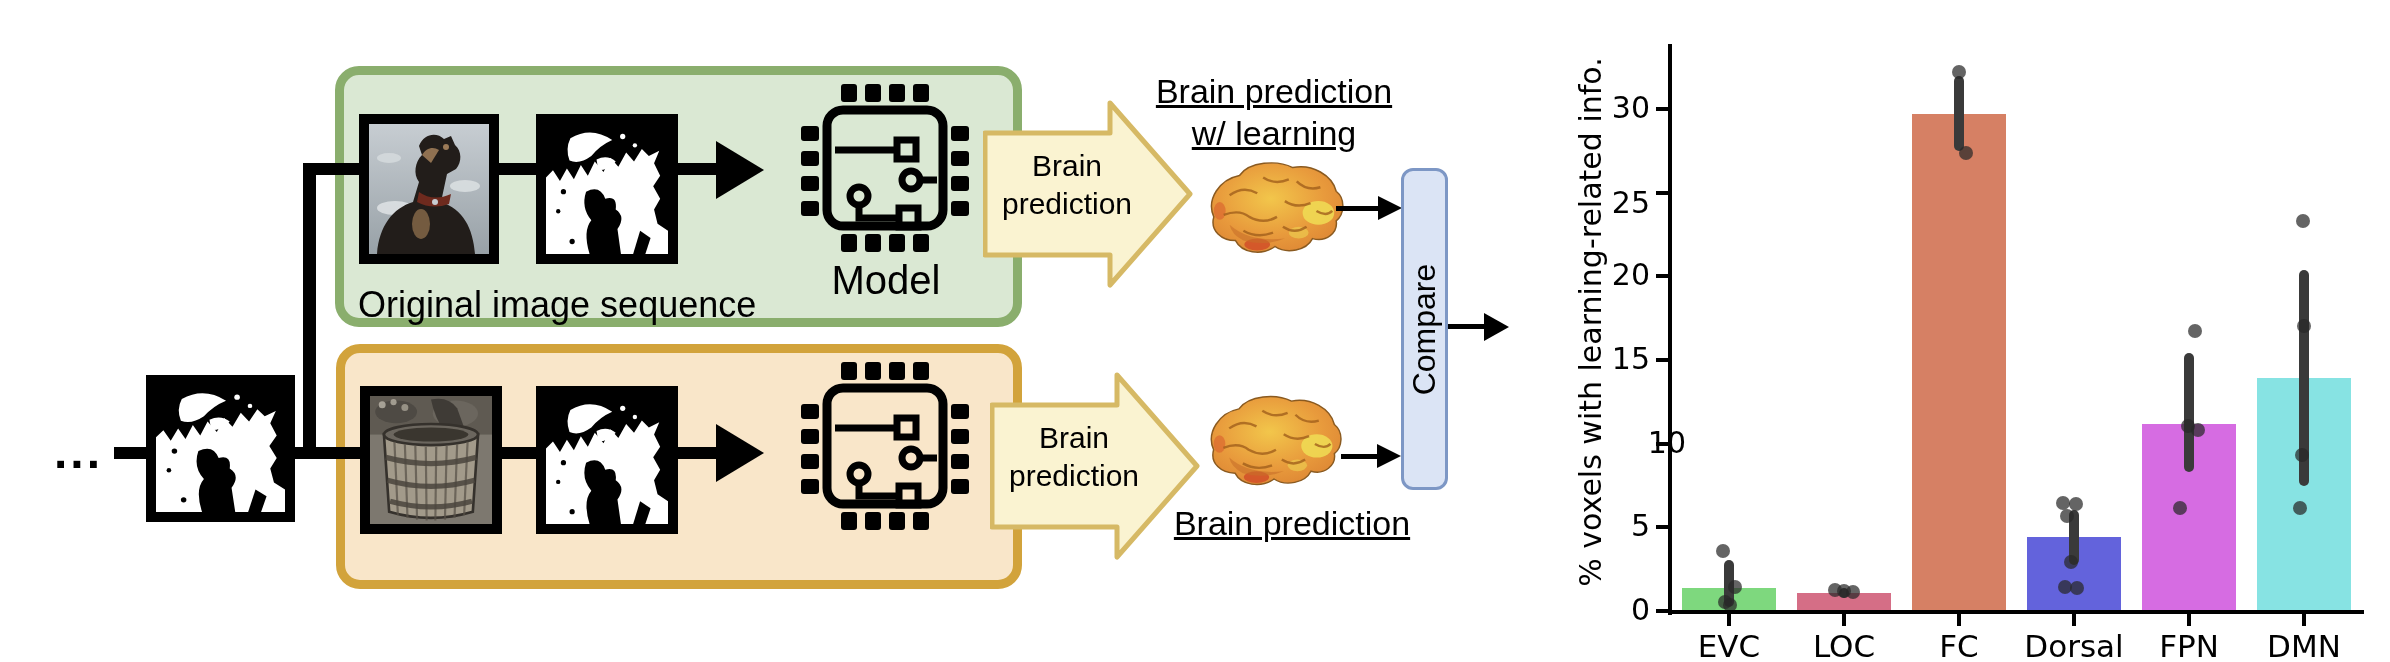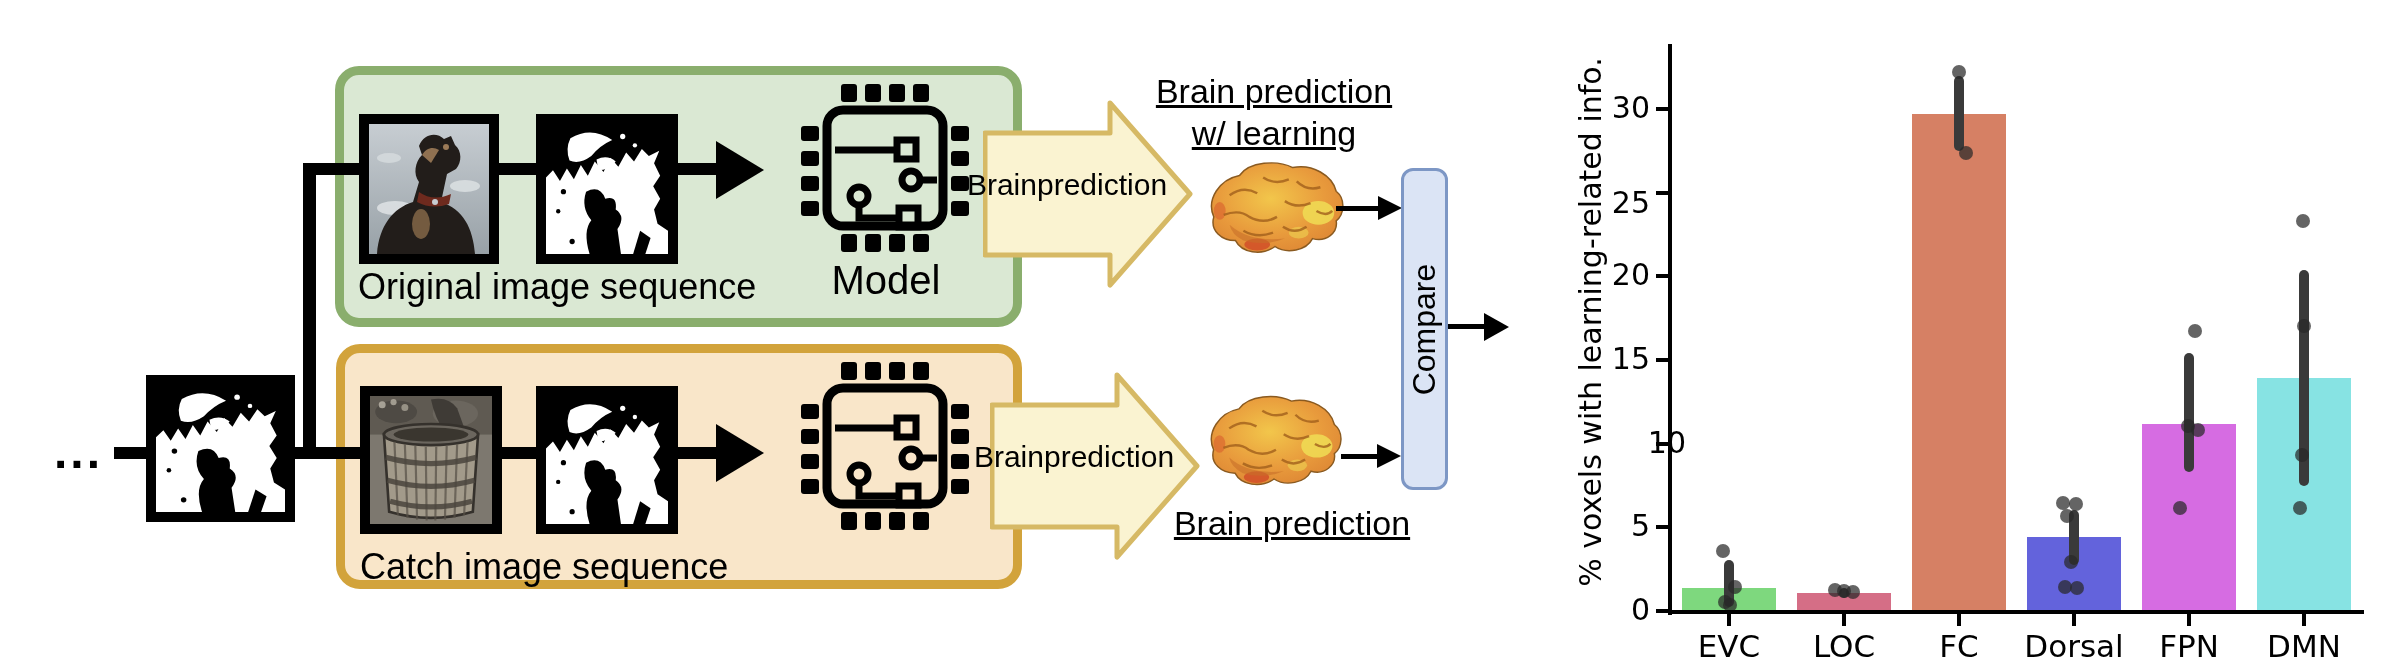--- a/index.html
+++ b/index.html
@@ -10,21 +10,21 @@
   .tri-right{position:absolute;width:0;height:0;}
   
   #original-box{left:335px;top:66px;width:687px;height:261px;border:9px solid var(--original-border);
      background:var(--original-fill);border-radius:24px;box-sizing:border-box;}
   #catch-box{left:336px;top:344px;width:686px;height:245px;border:9px solid var(--catch-border);
      background:var(--catch-fill);border-radius:24px;box-sizing:border-box;}
   .imgframe{position:absolute;border:10px solid #000;box-sizing:border-box;background:#fff;overflow:hidden;}
   .seq-label{position:absolute;font-size:36px;white-space:nowrap;}
   #model-label{left:811px;top:258px;width:150px;text-align:center;font-size:40px;}
   .heading{position:absolute;width:256px;text-align:center;font-size:34px;line-height:42px;white-space:nowrap;text-decoration:underline;}
-  .arrow-label{position:absolute;width:162px;height:84px;display:flex;flex-direction:row;
+  .arrow-label{position:absolute;width:162px;height:84px;display:flex;flex-direction:column;
      align-items:center;justify-content:center;font-size:30px;line-height:38px;}
   #compare-box{left:1401px;top:168px;width:47px;height:322px;border:3px solid var(--compare-border);
      background:var(--compare-fill);border-radius:12px;box-sizing:border-box;
      display:flex;align-items:center;justify-content:center;}
   #compare-box span{transform:rotate(-90deg);font-size:32px;white-space:nowrap;}
   #ellipsis{left:54px;top:424px;font-size:48px;font-weight:bold;letter-spacing:3px;}
   
   #chart .bar{position:absolute;}
   #chart .err{position:absolute;background:#3a3a3a;border-radius:5px;}
   #chart .pt{position:absolute;width:14px;height:14px;border-radius:50%;background:rgba(40,40,40,.72);}
@@ -199,22 +199,21 @@
       </svg>
   </div>
 
   <svg class="abs" style="left:795px;top:80px" width="180" height="176" viewBox="0 0 180 176">
       <use href="#chip"></use>
     </svg>
   <svg class="abs" style="left:795px;top:358px" width="180" height="176" viewBox="0 0 180 176">
       <use href="#chip"></use>
     </svg>
 
-  <div class="seq-label" style="left:358px;top:266px">Original image sequence</div>
-  <div class="seq-label" style="left:360px;top:546px">Catch image sequence</div>
+  <div class="seq-label" style="left:358px;top:284px">Original image sequence</div>
   <div id="model-label" class="abs">Model</div>
 
   <svg class="abs" style="left:983px;top:100px" width="210" height="188" viewBox="0 0 210 188">
     <polygon points="2,33 127,33 127,3 207,94 127,185 127,155 2,155" style="fill:var(--arrow-fill);stroke:var(--arrow-border);stroke-width:5" stroke-linejoin="round"></polygon>
   </svg>
   <div class="arrow-label" style="left:986px;top:143px">
     <span>Brain</span>
     <span>prediction</span>
   </div>
   <svg class="abs" style="left:990px;top:372px" width="210" height="188" viewBox="0 0 210 188">

